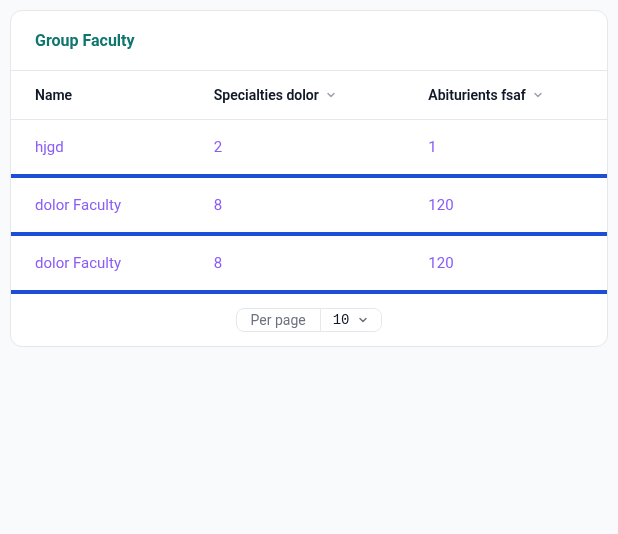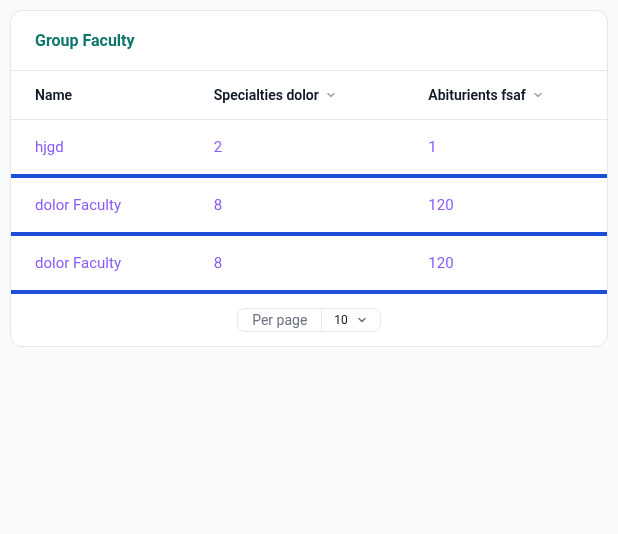--- a/index.html
+++ b/index.html
@@ -82,24 +82,25 @@
       padding: 0 14px;
       font-size: 14px;
       color: #6b7280;
       border-right: 1px solid #e5e7eb;
     }
     .pager-select {
       display: flex;
       align-items: center;
       gap: 8px;
       padding: 0 12px;
-      font-size: 12px;
+      font-size: 14px;
       color: #111827;
       cursor: pointer;
       background: #ffffff;
+      font-family: Liberation Mono, monospace;
     }
     .chevron {
       width: 12px;
       height: 12px;
       color: #6b7280;
     }
   </style>
 </head>
 <body>
 

